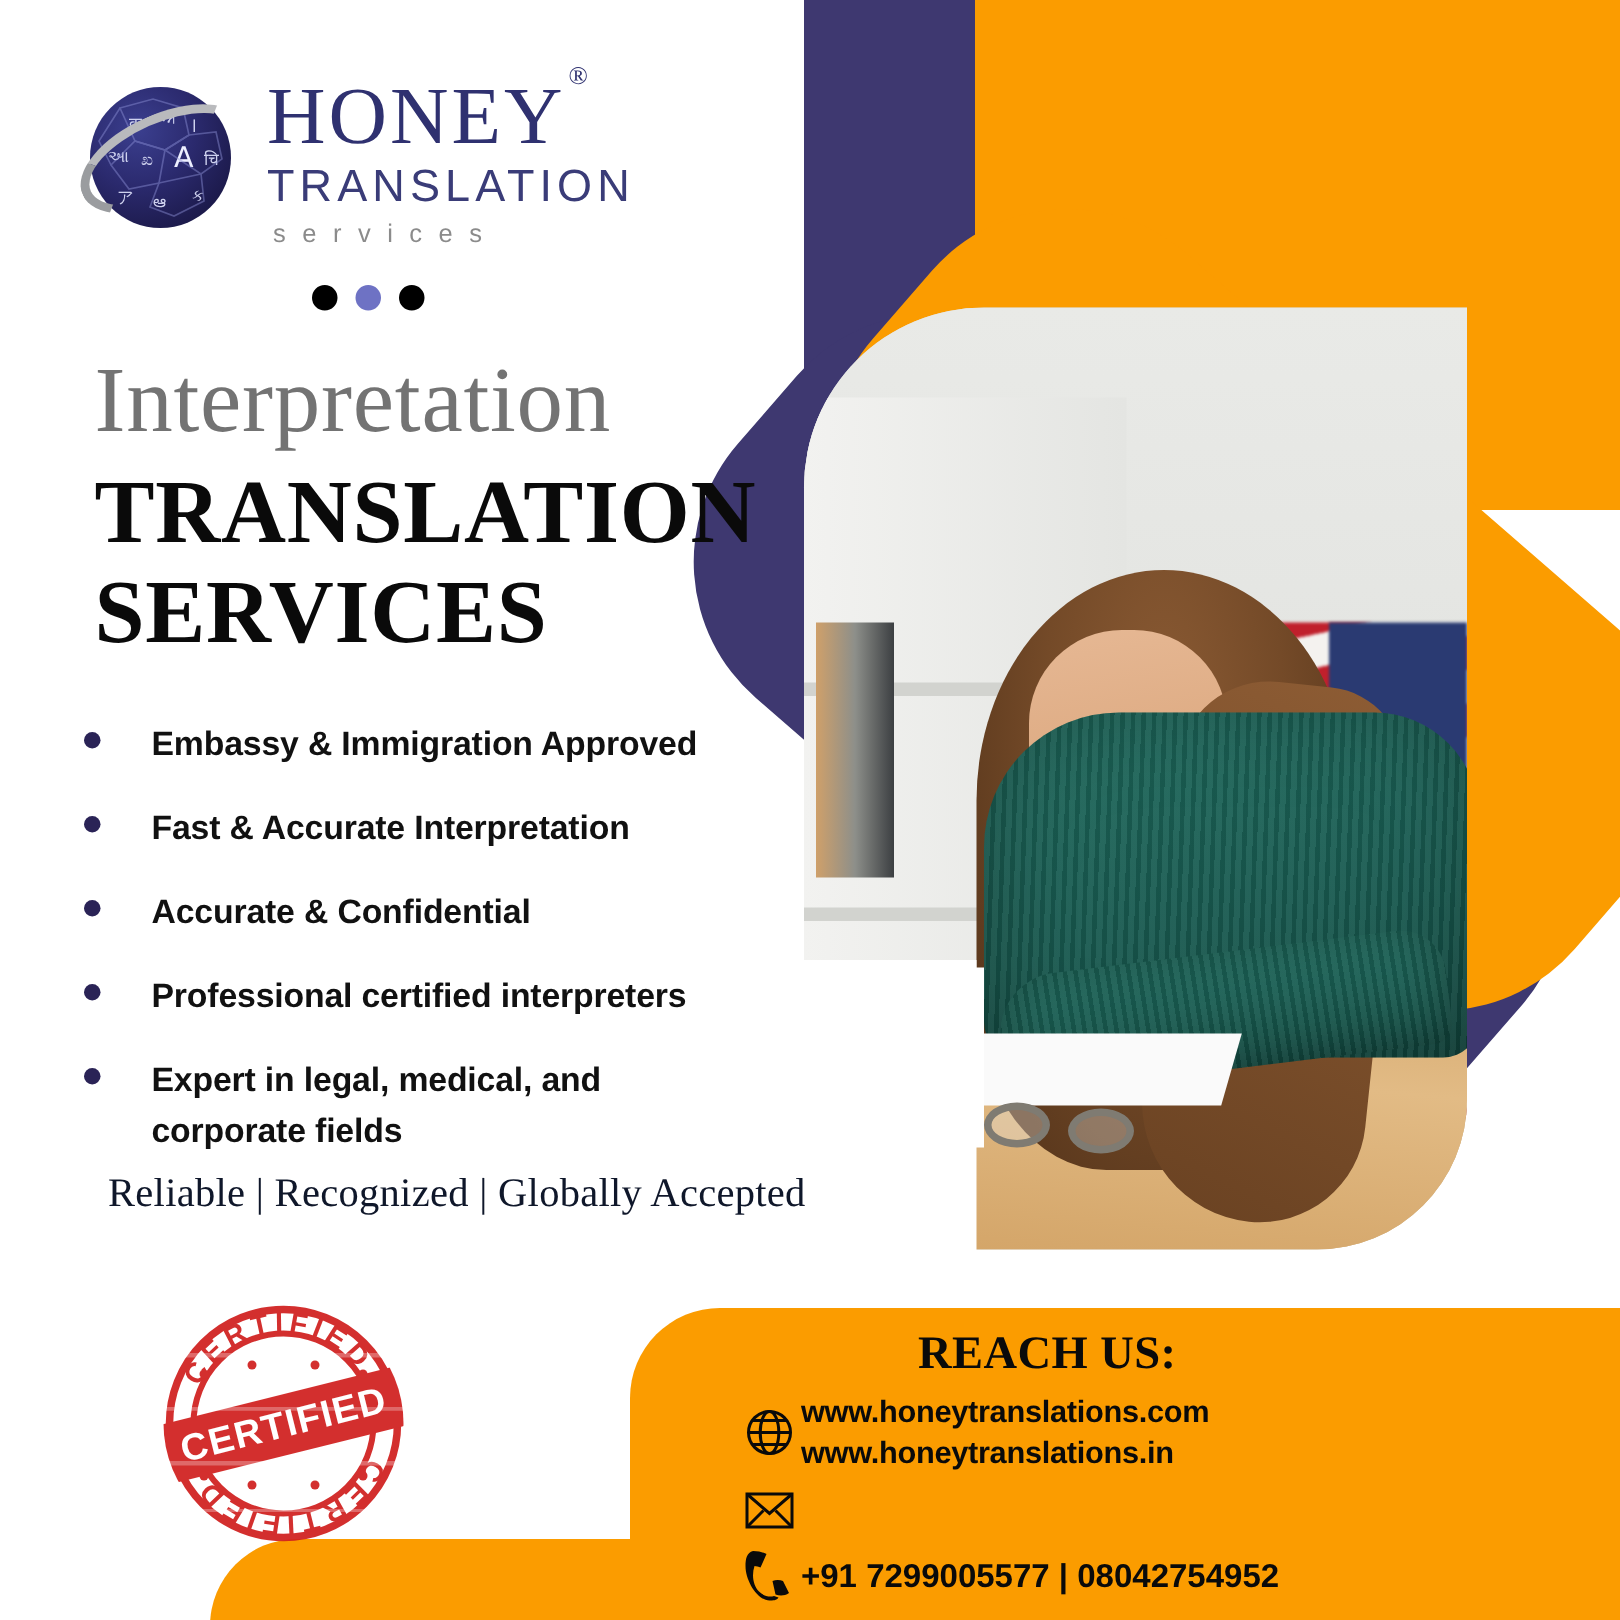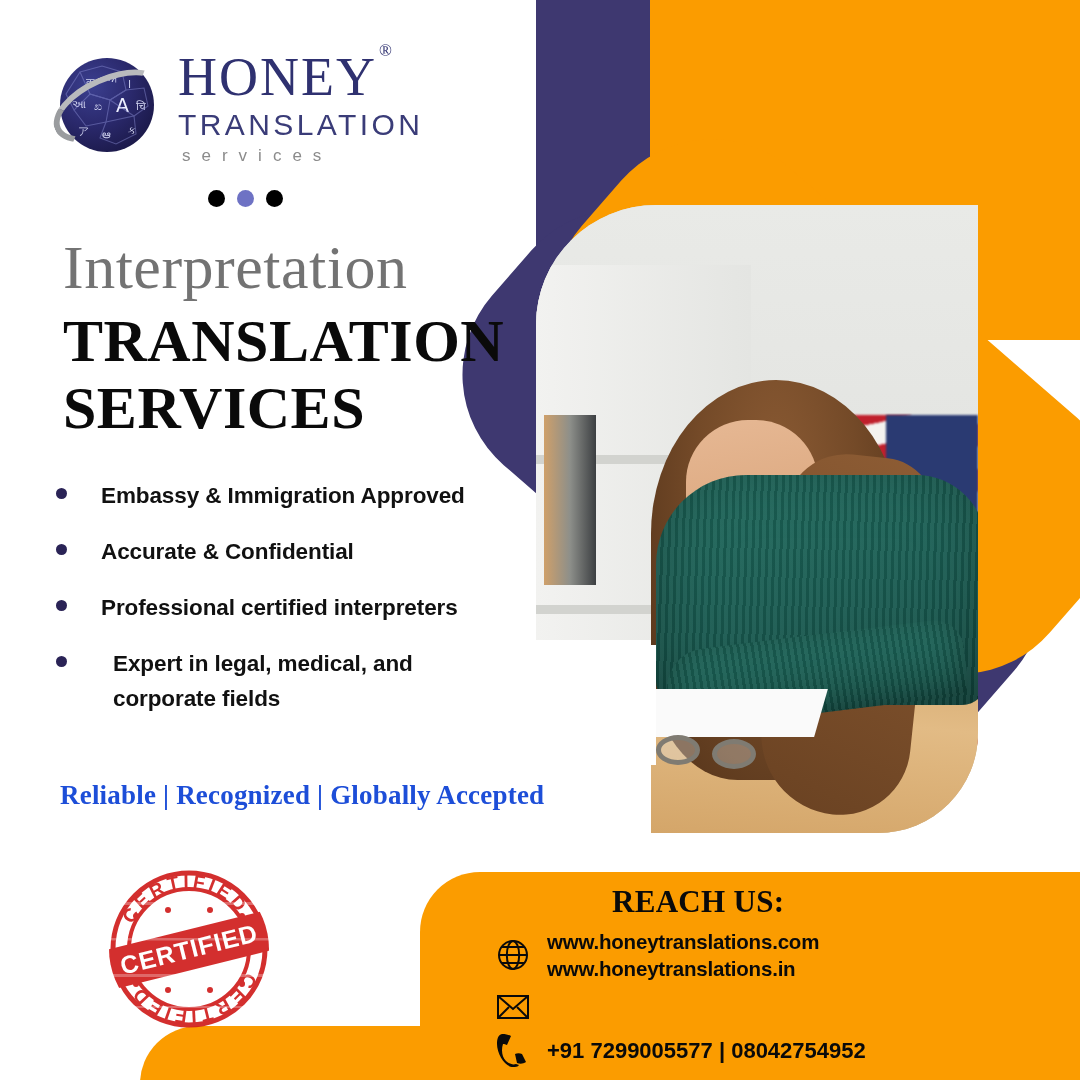--- a/index.html
+++ b/index.html
@@ -184,23 +184,23 @@
     width:11px; height:11px; border-radius:50%; background:#2a2356;
     flex:none; margin-top:9px; margin-right:34px;
   }
   .bullet .txt{
     font-family:"Liberation Sans", sans-serif; font-weight:700;
     font-size:22.5px; color:#111; line-height:1.55; letter-spacing:-.1px;
   }
 
   
   .tagline{
-    position:absolute; left:60px; top:780px; z-index:6;
-    font-family:"Liberation Serif", serif; font-weight:700;
-    font-size:27px; color:#1d4ed8; letter-spacing:.2px;
+    position:absolute; left:72px; top:780px; z-index:6;
+    font-family:"Liberation Serif", serif; font-weight:400;
+    font-size:27px; color:#0f172a; letter-spacing:.2px;
   }
 
   
   .stamp{ position:absolute; left:106px; top:866px; width:166px; height:166px; z-index:7; }
 
   
   .panel-low{
     position:absolute; left:140px; top:1026px; width:940px; height:60px;
     background:#fb9c00; border-radius:58px 0 0 0; z-index:5;
   }
@@ -211,21 +211,21 @@
   .panel-fill{
     position:absolute; left:420px; top:1020px; width:660px; height:62px;
     background:#fb9c00; z-index:5;
   }
   .reach-title{
     position:absolute; left:612px; top:884px; z-index:8;
     font-family:"Liberation Serif", serif; font-weight:700;
     font-size:31px; color:#0a0a0a; letter-spacing:.3px;text-align:center;
   }
   .contact-rows{ position:absolute; left:492px; top:928px; z-index:8; width:560px; }
-  .crow{ display:flex; align-items:center; margin-bottom:11px;gap:13px; }
+  .crow{ display:flex; align-items:center; margin-bottom:11px; }
   .crow .ic{ width:42px; flex:none; display:flex; align-items:center; justify-content:center; }
   .crow .ctxt{
     font-family:"Liberation Sans", sans-serif; font-weight:700;
     font-size:20.5px; color:#0a0a0a; line-height:1.32; letter-spacing:-.2px;
   }
   .crow.phone .ctxt{ font-size:22px; letter-spacing:0; }
 </style>
 </head>
 <body>
 
@@ -310,29 +310,33 @@
   </div>
 </div>
 
 <div class="bullets">
   <div class="bullet">
     <span class="dot"></span>
     <span class="txt">Embassy &amp; Immigration Approved</span>
   </div>
   <div class="bullet">
     <span class="dot"></span>
+    <span class="txt">Fast &amp; Accurate Interpretation</span>
+  </div>
+  <div class="bullet">
+    <span class="dot"></span>
     <span class="txt">Accurate &amp; Confidential</span>
   </div>
   <div class="bullet">
     <span class="dot"></span>
     <span class="txt">Professional certified interpreters</span>
   </div>
   <div class="bullet">
     <span class="dot"></span>
-    <span class="txt" style="max-width:340px;display:block;margin-left:12px;">Expert in legal, medical, and corporate fields</span>
+    <span class="txt" style="max-width:340px;display:block;">Expert in legal, medical, and corporate fields</span>
   </div>
 </div>
 
 <div class="tagline">Reliable  |  Recognized  |  Globally Accepted</div>
 
 <div class="stamp">
   <svg viewBox="0 0 166 166" width="166" height="166">
     <defs>
       <path id="arcTop" d="M 83 83 m -61 0 a 61 61 0 1 1 122 0" fill="none"></path>
       <path id="arcBot" d="M 83 83 m 61 0 a 61 61 0 1 1 -122 0" fill="none"></path>

